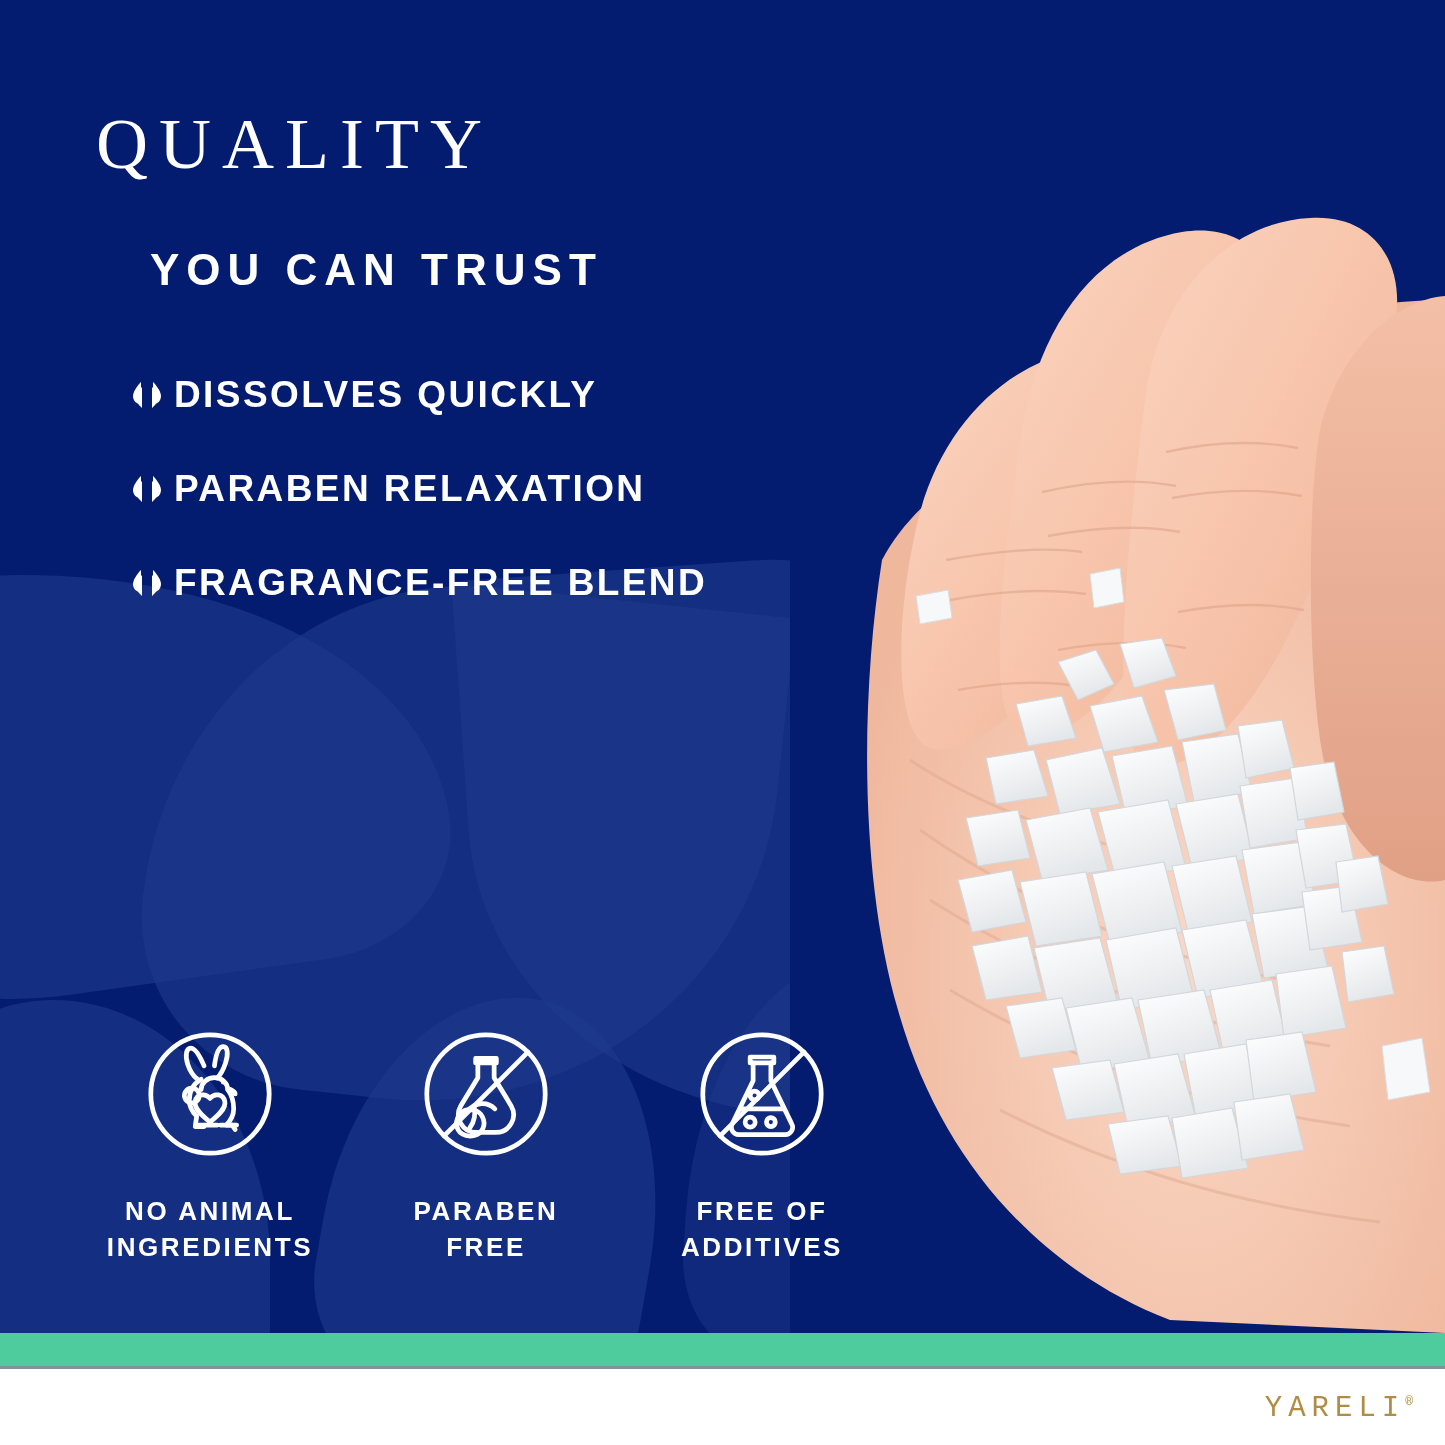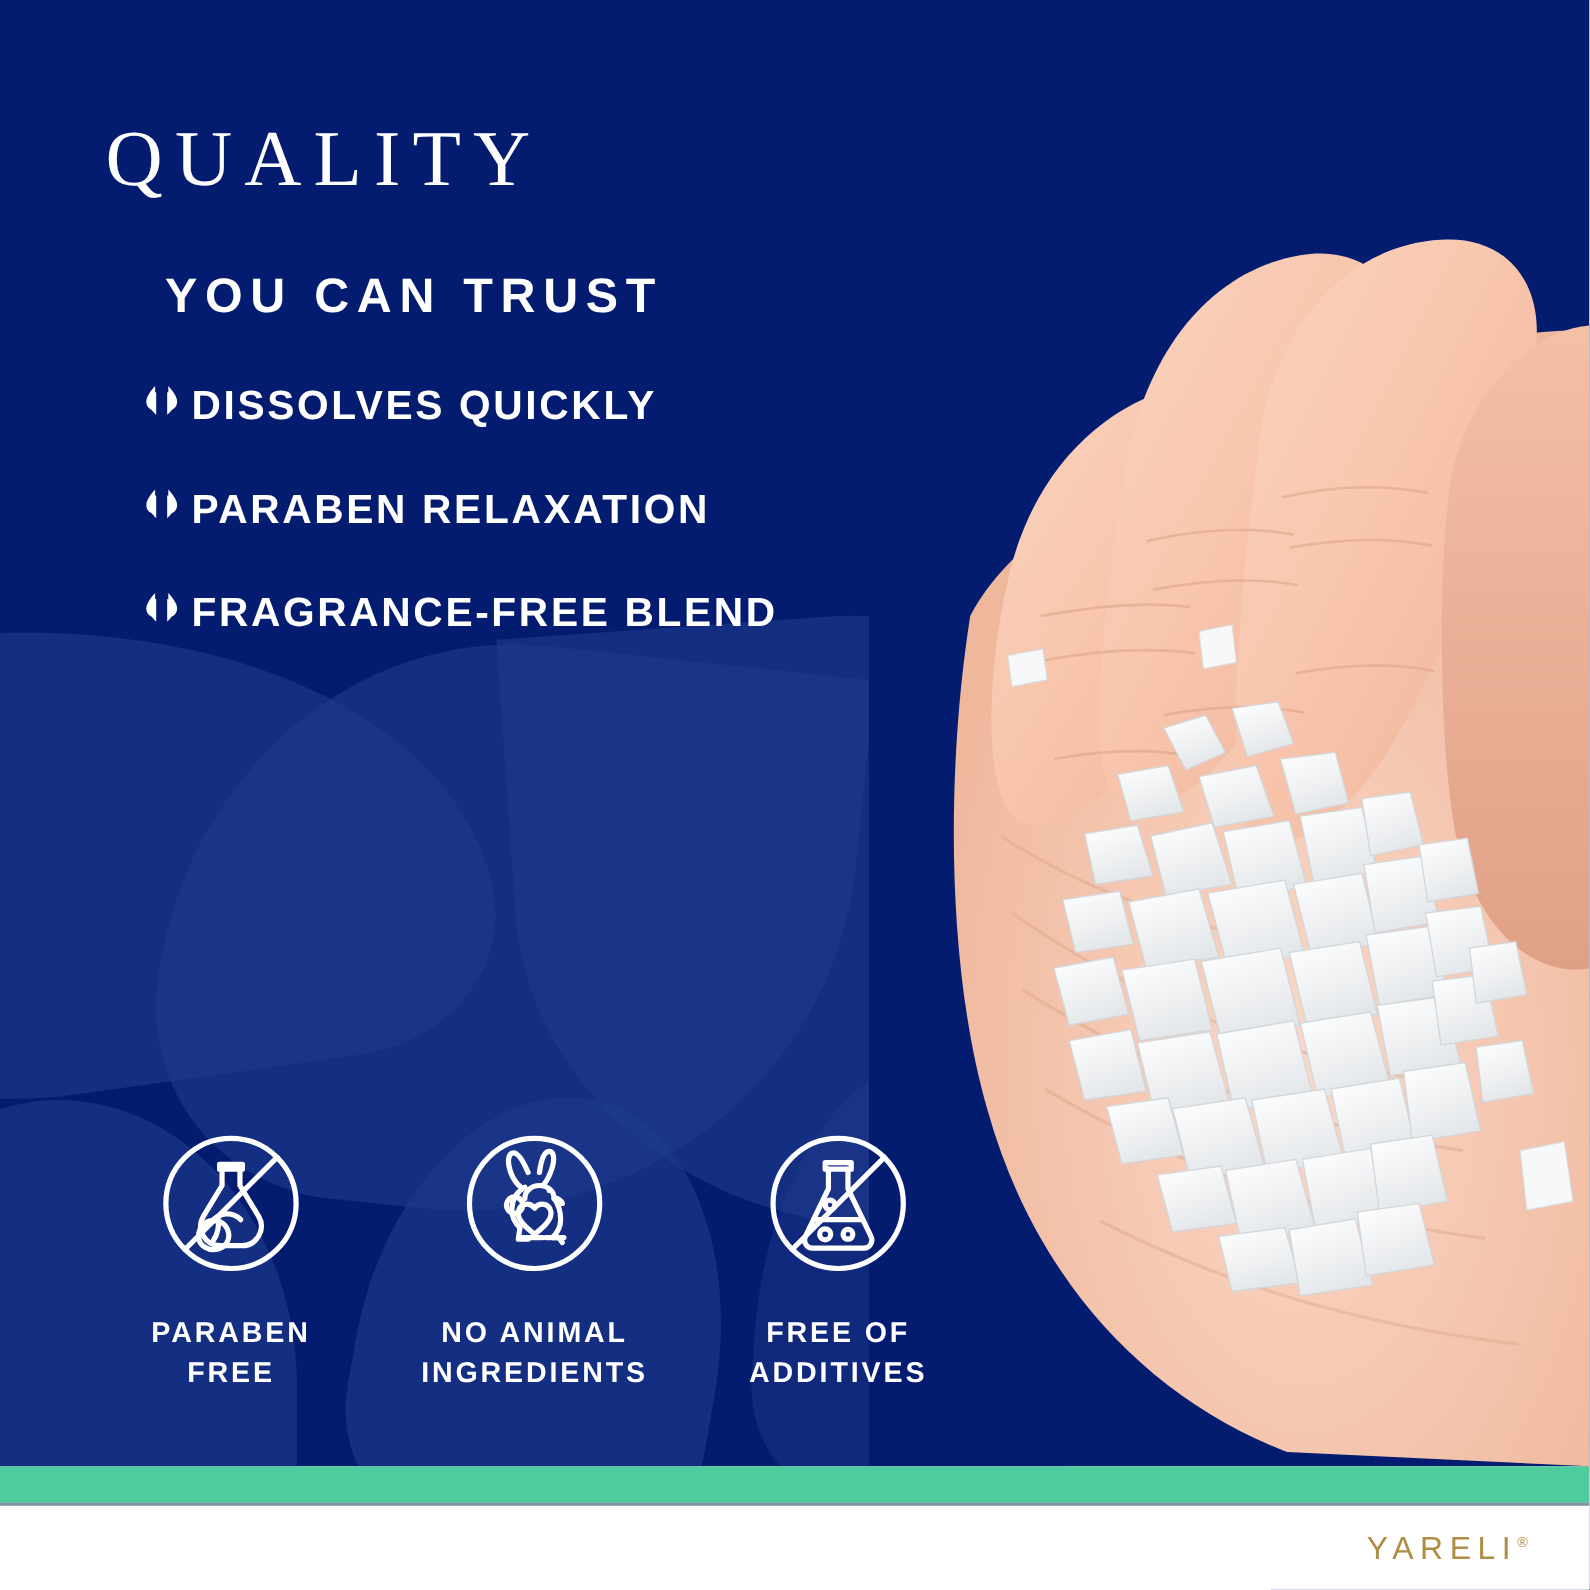--- a/index.html
+++ b/index.html
@@ -110,21 +110,21 @@
   }
 
   .bullets {
     position: absolute;
     left: 130px;
     top: 348px;
     width: 660px;
   }
   .bullet-row {
     display: flex;
-    align-items: flex-start;
+    align-items: center;
     height: 94px;
     gap: 10px;
   }
   .bullet-icon {
     flex: 0 0 auto;
     width: 34px;
     height: 32px;
     display: block;
   }
   .bullet-label {
@@ -184,24 +184,24 @@
   .footer {
     position: absolute;
     left: 0;
     top: 1369px;
     width: 1445px;
     height: 76px;
     background: #ffffff;
   }
   .brand {
     position: absolute;
-    right: 56px;
+    right: 32px;
     top: 1392px;
     color: #B08D45;
-    font-family: Liberation Sans, sans-serif;
+    font-family: Liberation Mono, monospace;
     font-size: 29px;
     letter-spacing: 6px;
     white-space: nowrap;
   }
   .brand sup {
     font-size: 13px;
     letter-spacing: 0;
     vertical-align: super;
   }
 </style>
@@ -368,36 +368,20 @@
       </div>
 
     </div>
 
     <div class="badges">
 
       <div class="badge">
         <svg class="badge-icon" viewBox="0 0 100 100">
           <g fill="none" stroke="#ffffff" stroke-width="3.2" stroke-linecap="round" stroke-linejoin="round">
             <circle cx="50" cy="50" r="40"></circle>
-            <line x1="21.7" y1="78.3" x2="78.3" y2="21.7"></line>
-            <path d="M43 26 h14 v3 h-14 z"></path>
-            <path d="M44.5 29 v10 L33 58 a12 12 0 0 0 10.5 18 h13 A12 12 0 0 0 67 58 L55.5 39 V29"></path>
-            <path d="M37 62 c6 -7 14 -7 19 -2"></path>
-            <path d="M33 63 c-4 4 -4 11 1 14 c5 3 12 1 14 -4 c2 -5 -1 -11 -6 -12 c-4 -1 -7 0 -9 2 Z"></path>
-            <path d="M42 58 c1 5 0 11 -3 15"></path>
-          </g>
-        </svg>
-        <div class="badge-label">PARABEN
-FREE</div>
-      </div>
-
-      <div class="badge">
-        <svg class="badge-icon" viewBox="0 0 100 100">
-          <g fill="none" stroke="#ffffff" stroke-width="3.2" stroke-linecap="round" stroke-linejoin="round">
-            <circle cx="50" cy="50" r="40"></circle>
             <path d="M46 31 c-3 -7 -6 -12 -9 -12 c-3 0 -4 5 -2 11 c1.5 4.5 4 8 6.5 10"></path>
             <path d="M53 31 c1 -8 3 -13 6 -13 c3 0 3.5 5 1.5 11 c-1.5 4.5 -3.5 8 -5.5 10"></path>
             <path d="M44 40 c-5 3 -8 8 -8 14 c0 4 2 8 5 11 l-1 7 h6"></path>
             <path d="M62 47 a9 8 0 1 0 -18 0"></path>
             <path d="M62 47 c3 4 4 9 4 13 c0 4 -2 8 -5 11 h7"></path>
             <circle cx="59" cy="42" r="1.6" fill="#ffffff" stroke="none"></circle>
             <path d="M64 47 c2 1 3 2 3 3"></path>
             <path d="M37 56 a5 5 0 1 0 -0.5 -0.1"></path>
             <path d="M50 53 c-3 -4 -9 -3 -10 2 c-1 5 5 10 10 14 c5 -4 11 -9 10 -14 c-1 -5 -7 -6 -10 -2 Z"></path>
             <path d="M41 71 h14"></path>
@@ -406,20 +390,36 @@
         </svg>
         <div class="badge-label">NO ANIMAL
 INGREDIENTS</div>
       </div>
 
       <div class="badge">
         <svg class="badge-icon" viewBox="0 0 100 100">
           <g fill="none" stroke="#ffffff" stroke-width="3.2" stroke-linecap="round" stroke-linejoin="round">
             <circle cx="50" cy="50" r="40"></circle>
             <line x1="21.7" y1="78.3" x2="78.3" y2="21.7"></line>
+            <path d="M43 26 h14 v3 h-14 z"></path>
+            <path d="M44.5 29 v10 L33 58 a12 12 0 0 0 10.5 18 h13 A12 12 0 0 0 67 58 L55.5 39 V29"></path>
+            <path d="M37 62 c6 -7 14 -7 19 -2"></path>
+            <path d="M33 63 c-4 4 -4 11 1 14 c5 3 12 1 14 -4 c2 -5 -1 -11 -6 -12 c-4 -1 -7 0 -9 2 Z"></path>
+            <path d="M42 58 c1 5 0 11 -3 15"></path>
+          </g>
+        </svg>
+        <div class="badge-label">PARABEN
+FREE</div>
+      </div>
+
+      <div class="badge">
+        <svg class="badge-icon" viewBox="0 0 100 100">
+          <g fill="none" stroke="#ffffff" stroke-width="3.2" stroke-linecap="round" stroke-linejoin="round">
+            <circle cx="50" cy="50" r="40"></circle>
+            <line x1="21.7" y1="78.3" x2="78.3" y2="21.7"></line>
             <path d="M42 25 h16 v4 h-16 z"></path>
             <path d="M44 29 v12 L30 70 a5 5 0 0 0 4.5 7.5 h31 A5 5 0 0 0 70 70 L56 41 V29"></path>
             <path d="M36 60 h28"></path>
             <circle cx="45" cy="51" r="3"></circle>
             <circle cx="42" cy="69" r="3.4"></circle>
             <circle cx="56" cy="69" r="3"></circle>
           </g>
         </svg>
         <div class="badge-label">FREE OF
 ADDITIVES</div>

